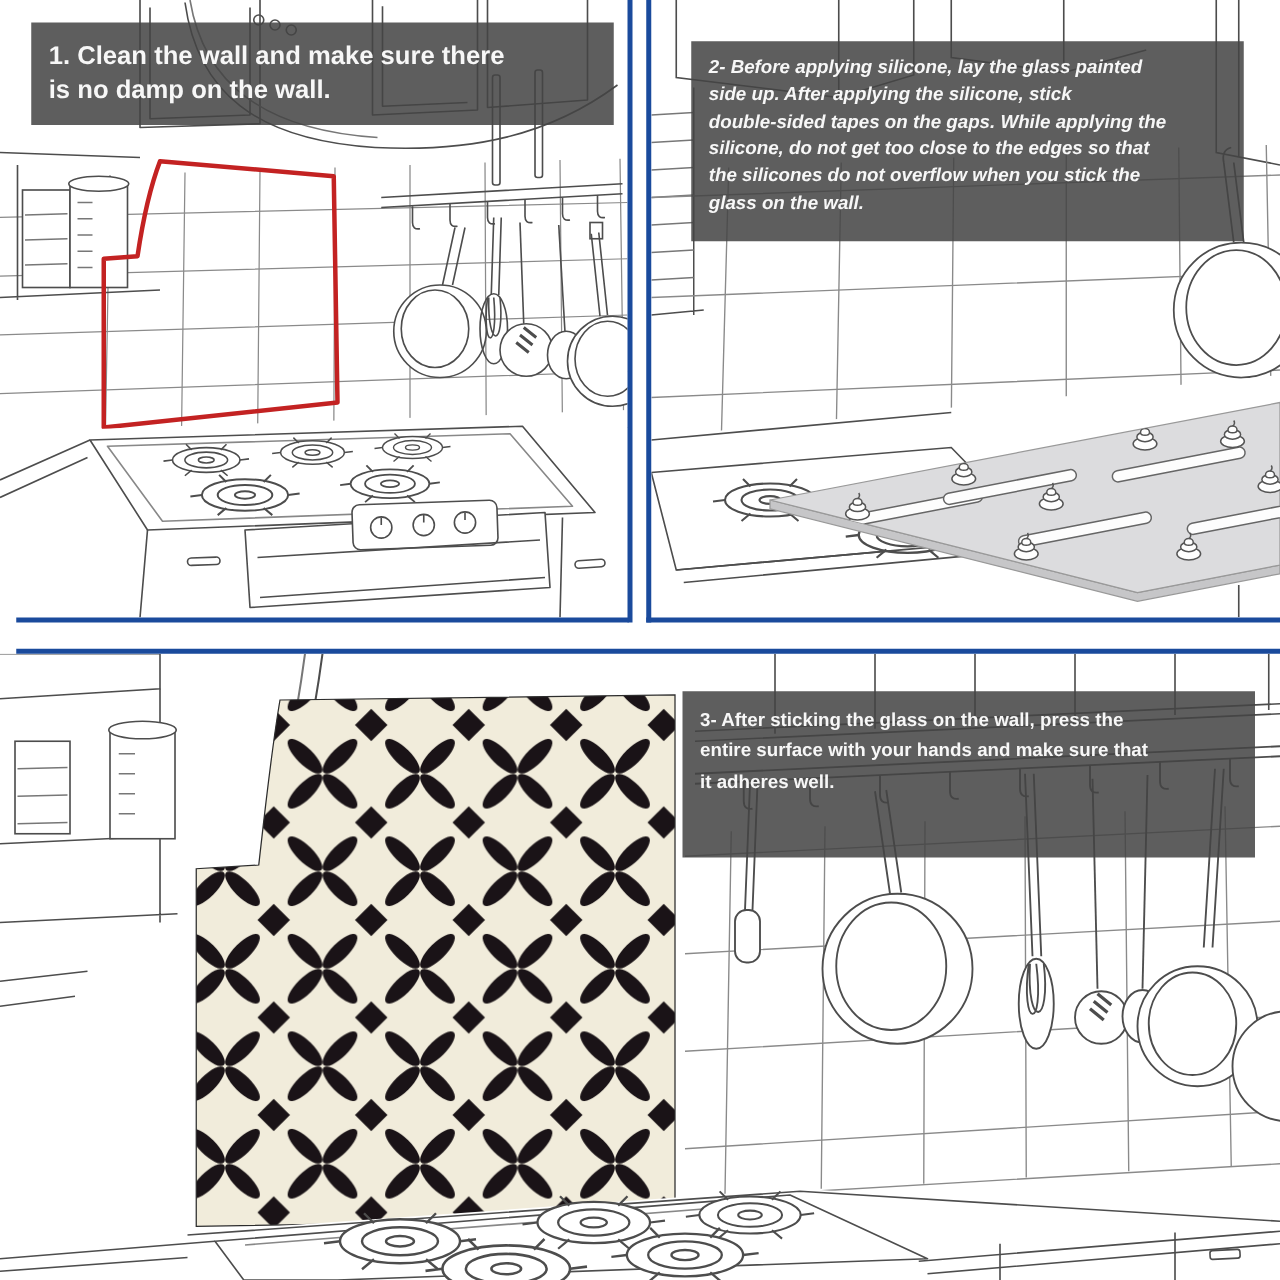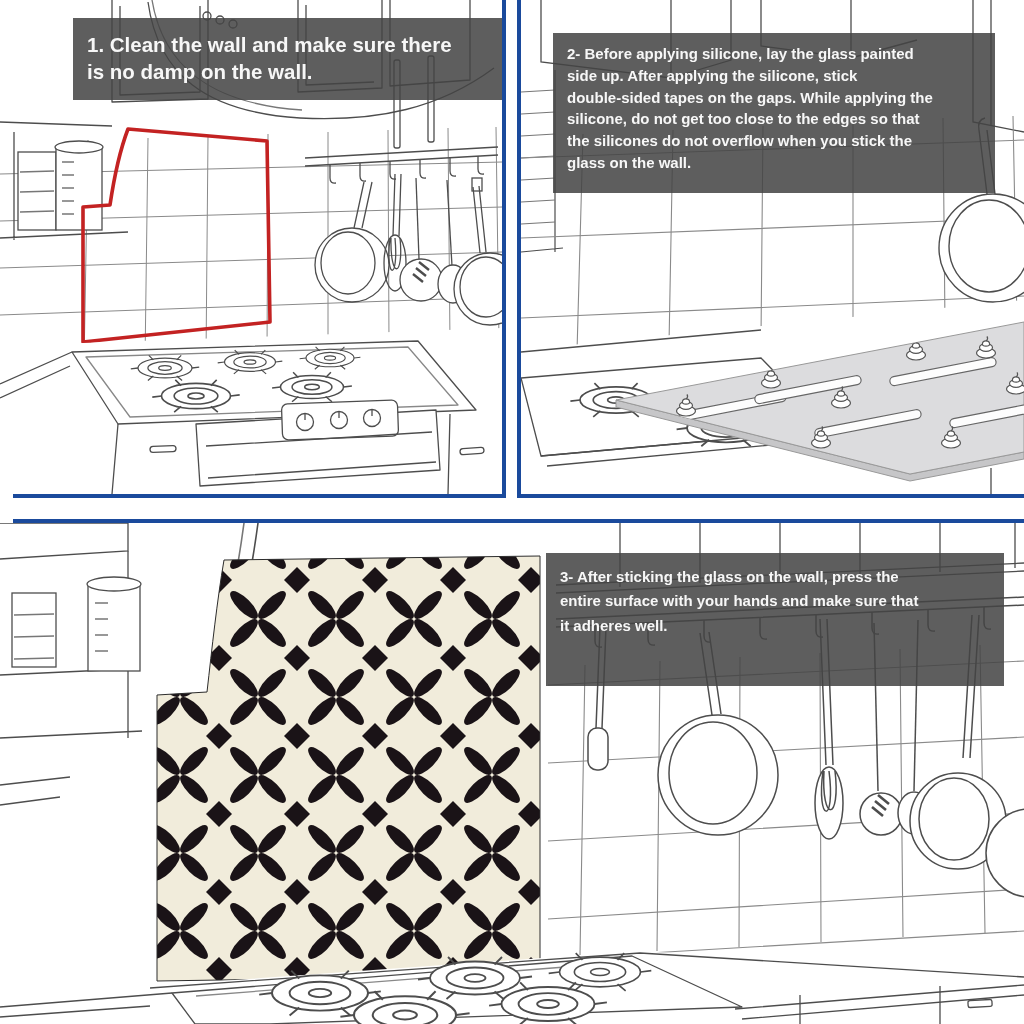--- a/index.html
+++ b/index.html
@@ -2,22 +2,22 @@
 <html><head>
 <meta charset="utf-8">
 <style>
   html,body{margin:0;padding:0;background:#ffffff;}
   #sheet{position:relative;width:1024px;height:1024px;background:#ffffff;overflow:hidden;
          font-family:"Liberation Sans",sans-serif;}
   .panel{position:absolute;overflow:hidden;}
   .panel svg{position:absolute;left:0;top:0;z-index:1;}
   .ibox{position:absolute;z-index:2;background:rgba(68,68,68,0.86);color:#f7f7f7;
         font-weight:bold;white-space:pre-line;box-sizing:border-box;}
-  #ibox1{left:25px;top:18px;width:466px;height:82px;font-size:20.5px;line-height:1.32;padding:13px 14px;margin-left:48px;}
-  #ibox2{left:553px;top:33px;width:442px;height:160px;font-size:15px;line-height:1.45;padding:10px 10px 10px 14px;}
+  #ibox1{left:25px;top:18px;width:466px;height:82px;font-size:20.5px;line-height:1.32;padding:13px 14px;}
+  #ibox2{left:553px;top:33px;width:442px;height:160px;font-size:15px;line-height:1.45;padding:10px 10px 10px 14px;font-style:italic;}
   #ibox3{left:546px;top:553px;width:458px;height:133px;font-size:15px;line-height:1.62;padding:12px 12px 12px 14px;}
   .bline{position:absolute;z-index:3;background:#1a4a9c;}
   #bl-v1{left:502px;top:0;width:4px;height:498px;}
   #bl-v2{left:517px;top:0;width:4px;height:498px;}
   #bl-h1a{left:13px;top:494px;width:490px;height:4px;}
   #bl-h1b{left:517px;top:494px;width:507px;height:4px;}
   #bl-h2{left:13px;top:519px;width:1011px;height:4px;}
 </style>
 </head>
 <body>

